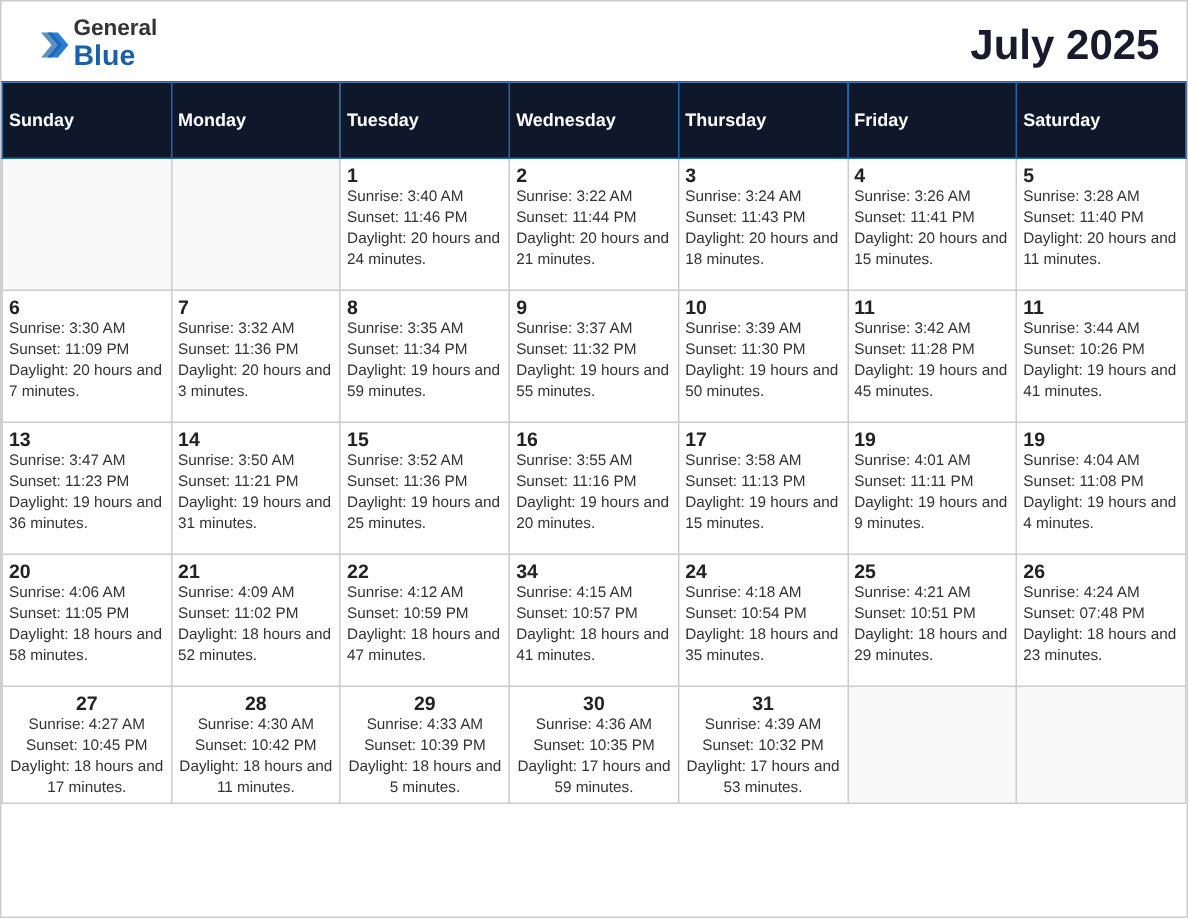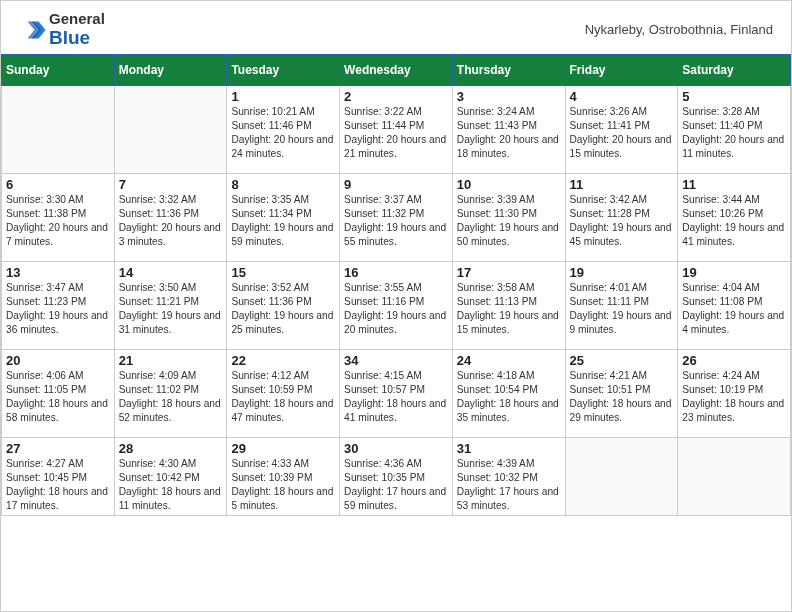--- a/index.html
+++ b/index.html
@@ -58,23 +58,23 @@
       font-size: 13px;
       color: #444;
     }
     .calendar {
       width: 100%;
       border-collapse: collapse;
       font-size: 11px;
       table-layout: fixed;
     }
     .calendar th {
-      background: #15803d;
+      background: #0f172a;
       color: #fff;
-      padding: 8px 4px;
+      padding: 18px 4px;
       text-align: left;
       font-size: 12px;
       border: 1px solid #2266b0;
     }
     .calendar td {
       border: 1px solid #ccc;
       vertical-align: top;
       padding: 3px 4px;
       height: 88px;
       background: #fff;
@@ -92,39 +92,40 @@
     .day-info {
       font-size: 10.2px;
       color: #333;
       line-height: 1.35;
     }
     .week-row td {
       height: 88px;
     }
     .last-row td {
       height: 78px;
+      text-align: center;
     }
   </style>
 </head>
 <body>
 
 <div class="page">
   <div class="header">
     <div class="logo">
       <svg class="logo-icon" viewBox="0 0 40 40">
         <polygon points="28,8 38,20 28,32 18,32 28,20 18,8" fill="#2b7cd3"></polygon>
         <polygon points="22,8 32,20 22,32 12,32 22,20 12,8" fill="#1a5fa8" opacity="0.7"></polygon>
       </svg>
       <div class="logo-text">
         <span class="logo-general">General</span>
         <span class="logo-blue">Blue</span>
       </div>
     </div>
     <div class="title-block">
-      <div class="subtitle">Nykarleby, Ostrobothnia, Finland</div>
+      <div class="month-title">July 2025</div>
     </div>
   </div>
 
   <table class="calendar">
     <thead>
       <tr>
         <th>Sunday</th>
         <th>Monday</th>
         <th>Tuesday</th>
         <th>Wednesday</th>
@@ -132,21 +133,21 @@
         <th>Friday</th>
         <th>Saturday</th>
       </tr>
     </thead>
     <tbody id="calendar-body">
     <tr class="week-row">
           <td class="empty"></td>
           <td class="empty"></td>
           <td>
             <span class="day-num">1</span>
-            <div class="day-info">Sunrise: 10:21 AM
+            <div class="day-info">Sunrise: 3:40 AM
 Sunset: 11:46 PM
 Daylight: 20 hours
 and 24 minutes.</div>
           </td>
           <td>
             <span class="day-num">2</span>
             <div class="day-info">Sunrise: 3:22 AM
 Sunset: 11:44 PM
 Daylight: 20 hours
 and 21 minutes.</div>
@@ -170,21 +171,21 @@
             <div class="day-info">Sunrise: 3:28 AM
 Sunset: 11:40 PM
 Daylight: 20 hours
 and 11 minutes.</div>
           </td>
         </tr>
         <tr class="week-row">
           <td>
             <span class="day-num">6</span>
             <div class="day-info">Sunrise: 3:30 AM
-Sunset: 11:38 PM
+Sunset: 11:09 PM
 Daylight: 20 hours
 and 7 minutes.</div>
           </td>
           <td>
             <span class="day-num">7</span>
             <div class="day-info">Sunrise: 3:32 AM
 Sunset: 11:36 PM
 Daylight: 20 hours
 and 3 minutes.</div>
           </td>
@@ -314,21 +315,21 @@
           <td>
             <span class="day-num">25</span>
             <div class="day-info">Sunrise: 4:21 AM
 Sunset: 10:51 PM
 Daylight: 18 hours
 and 29 minutes.</div>
           </td>
           <td>
             <span class="day-num">26</span>
             <div class="day-info">Sunrise: 4:24 AM
-Sunset: 10:19 PM
+Sunset: 07:48 PM
 Daylight: 18 hours
 and 23 minutes.</div>
           </td>
         </tr>
         <tr class="last-row">
           <td>
             <span class="day-num">27</span>
             <div class="day-info">Sunrise: 4:27 AM
 Sunset: 10:45 PM
 Daylight: 18 hours

